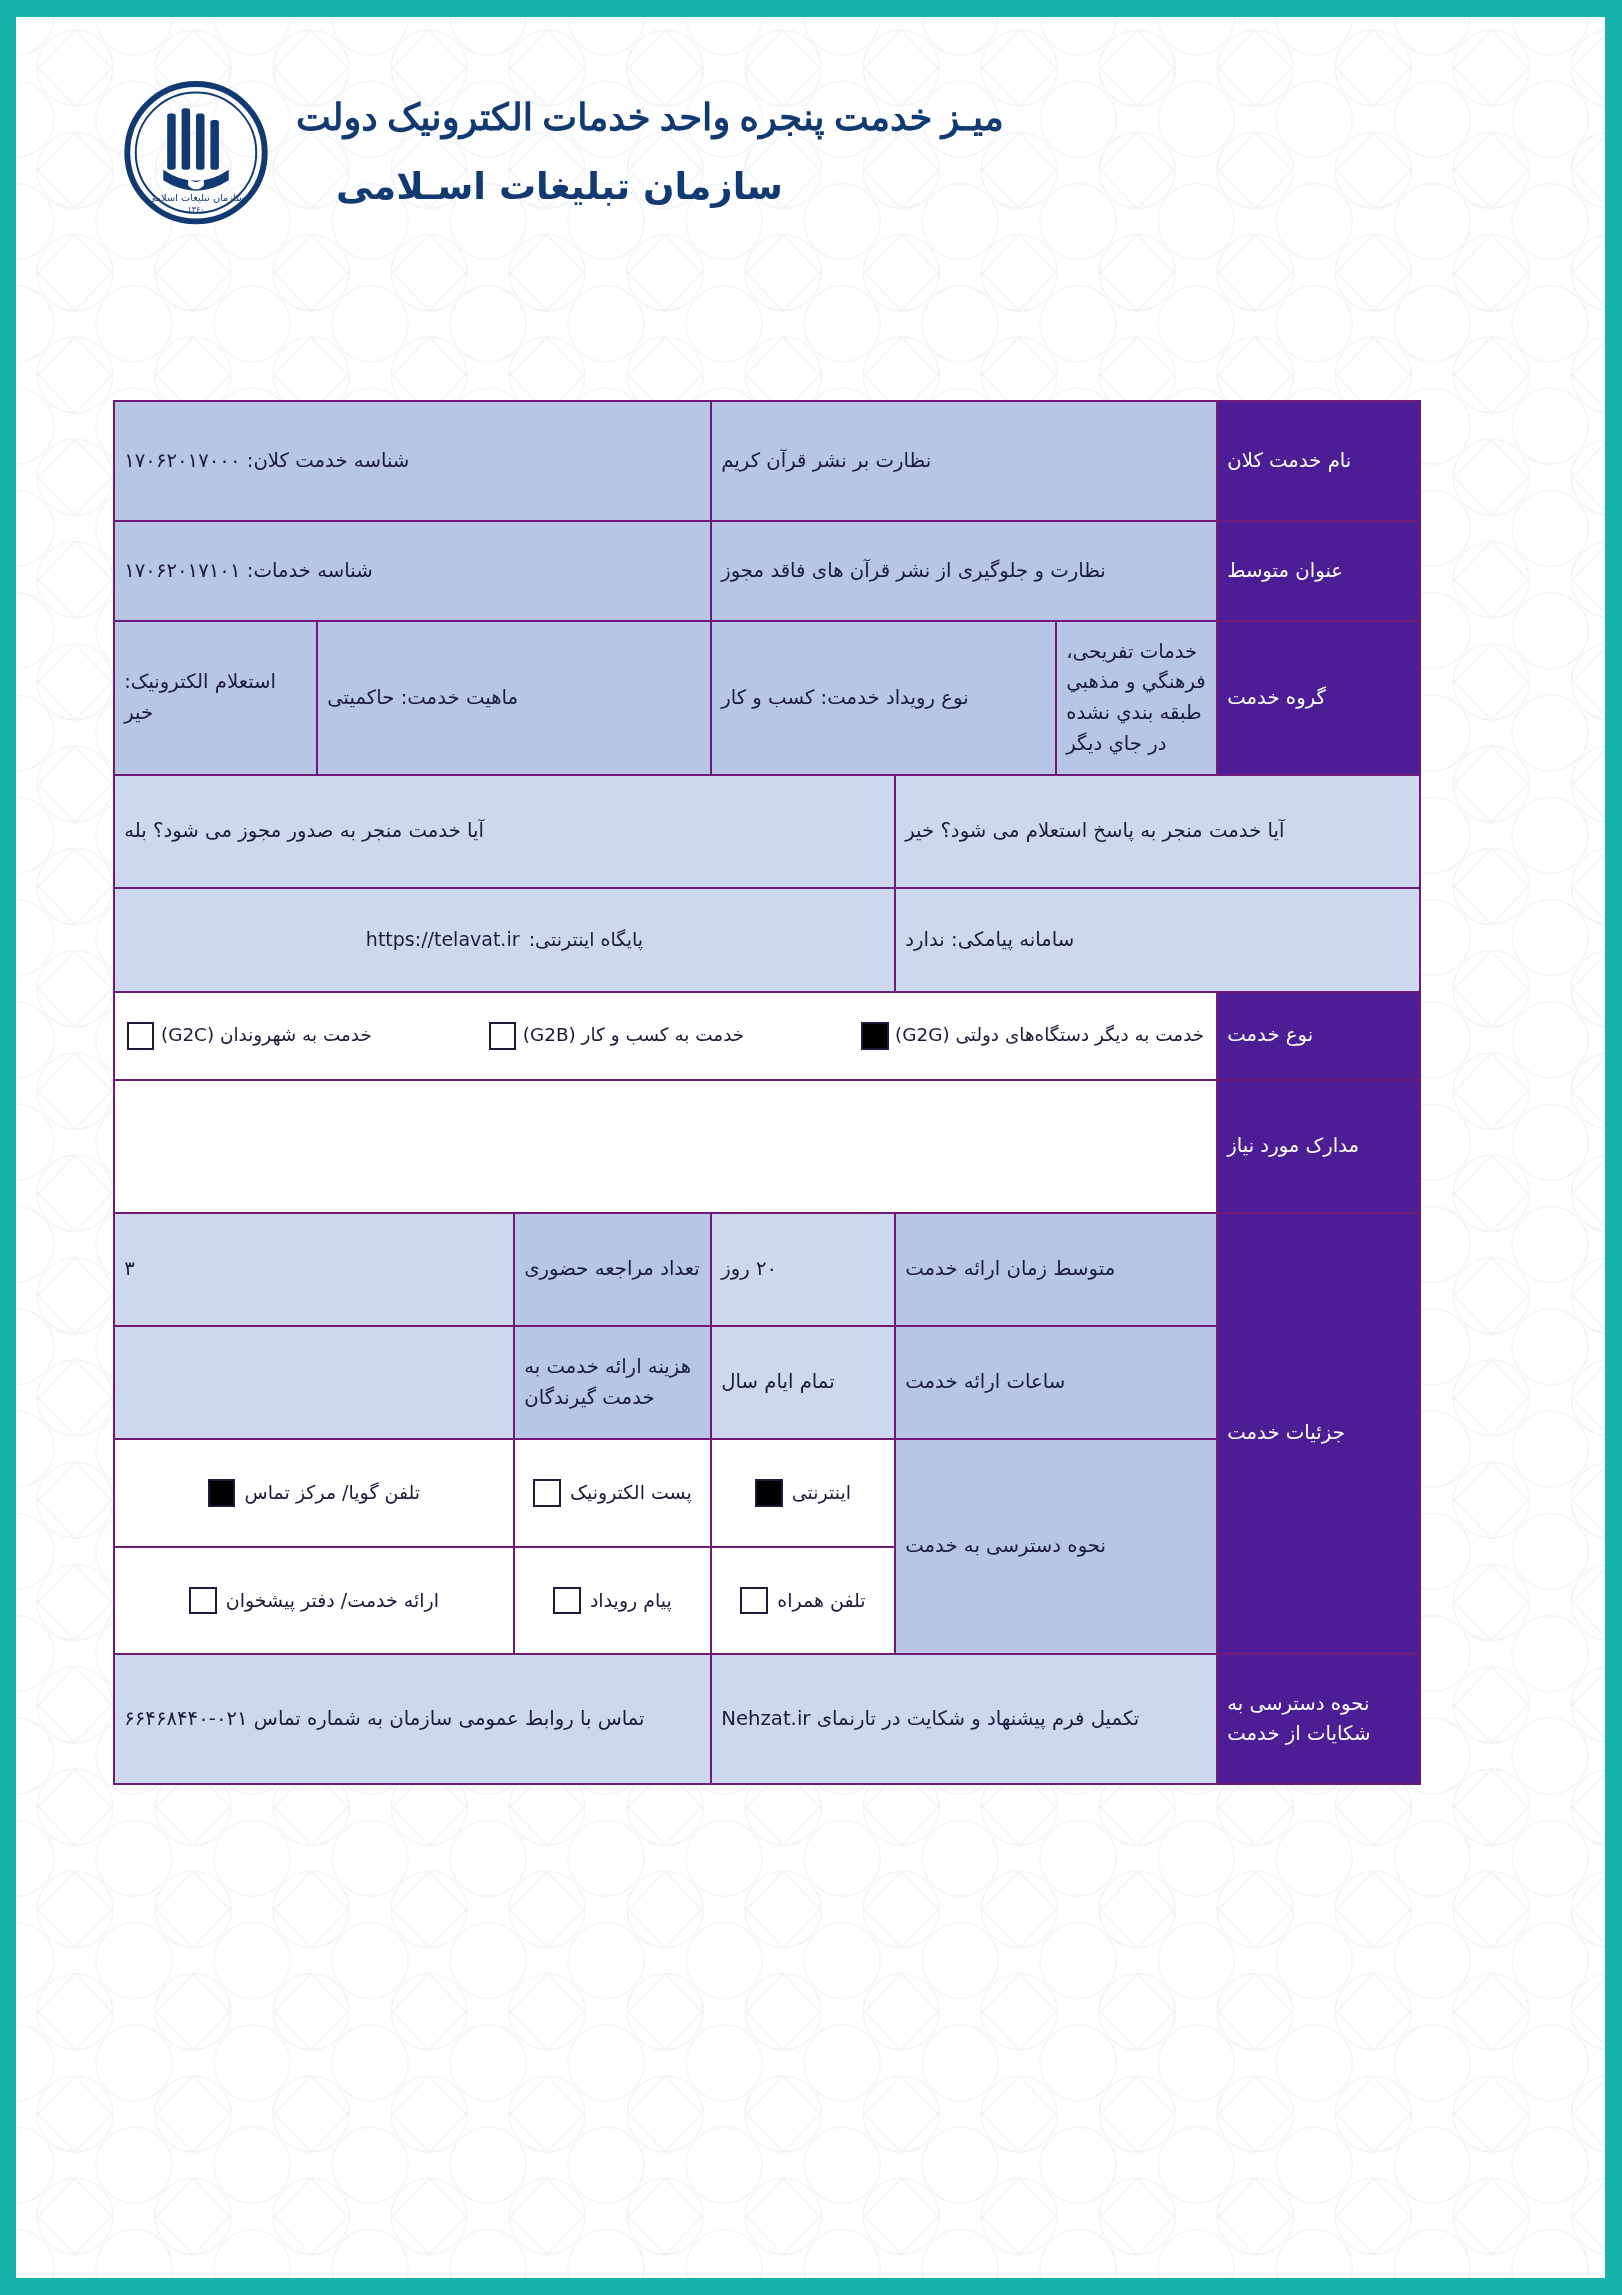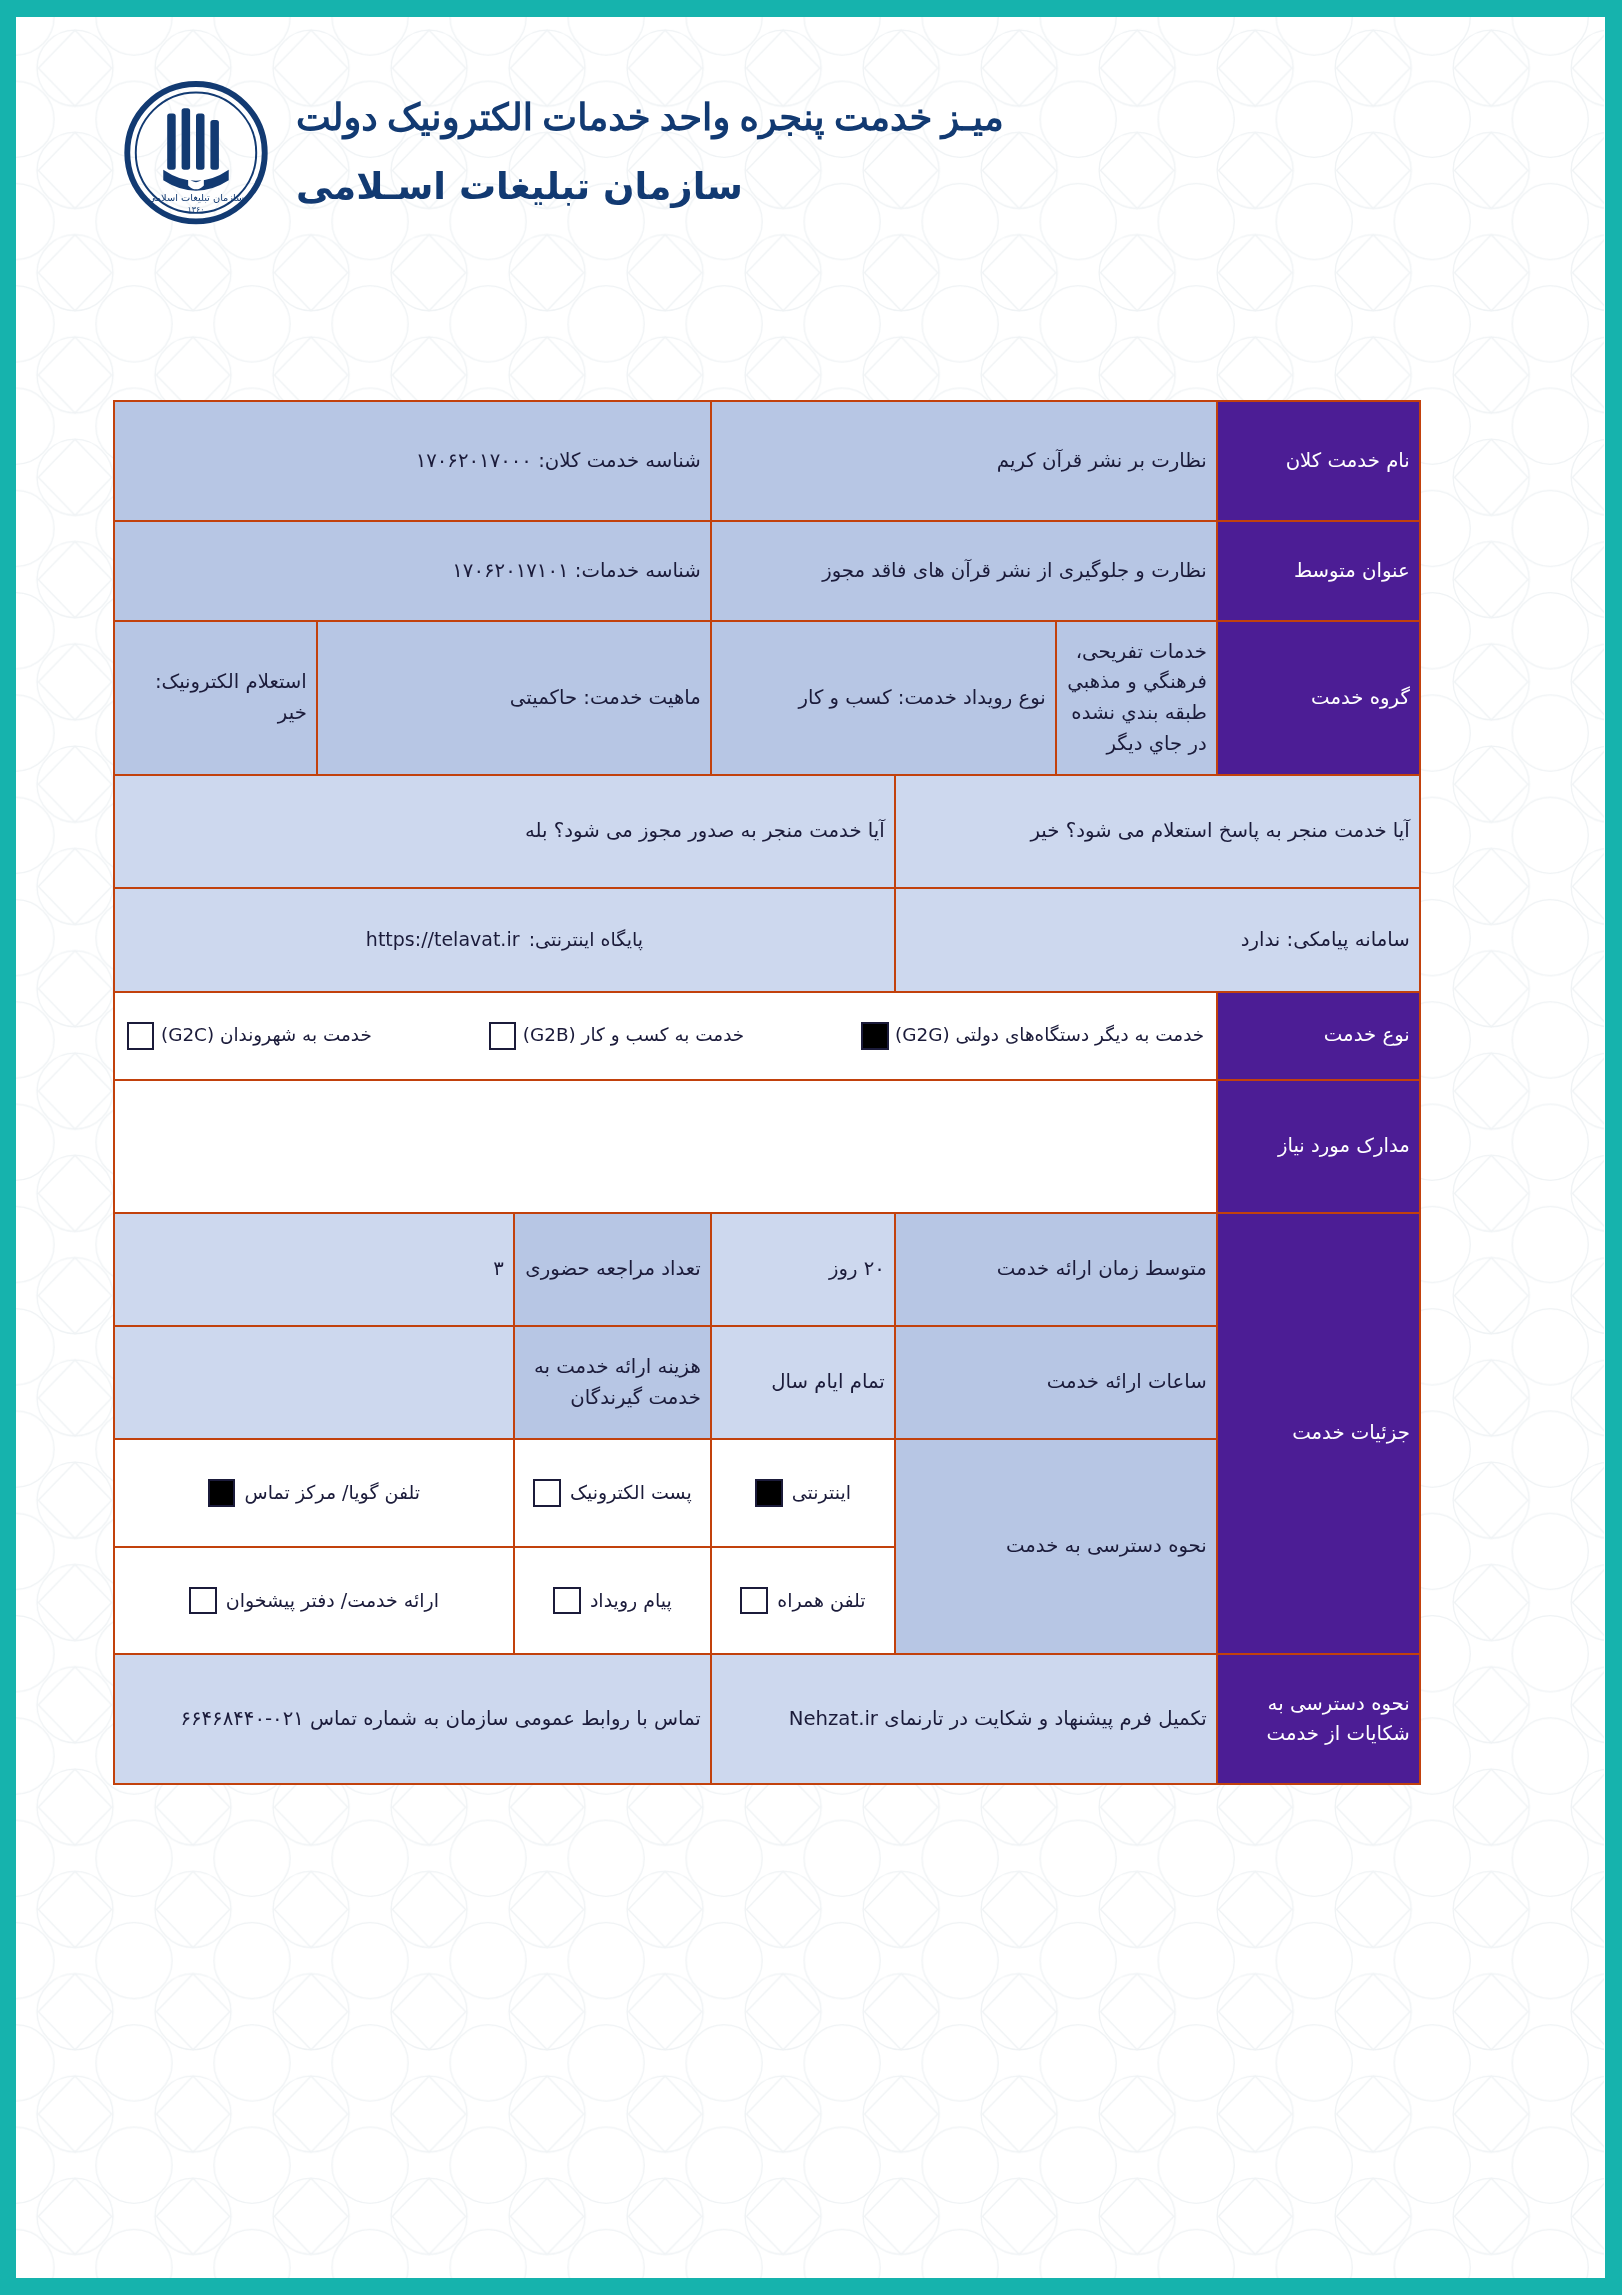--- a/index.html
+++ b/index.html
@@ -83,40 +83,41 @@
   }
   .title-line2 {
     color: #123a72;
     font-size: 37px;
     font-weight: bold;
     letter-spacing: -0.7px;
     line-height: 1.35;
     margin-top: 18.4px;
     text-align: left;
     white-space: nowrap;
+    margin-left: 40px;
   }
 
   
   .tbl-wrap {
     position: absolute;
     top: 400px;
     right: 201px;
     width: 1305px;
     z-index: 3;
   }
   table.svc {
     border-collapse: collapse;
     width: 1305px;
     table-layout: fixed;
     direction: rtl;
   }
   table.svc td {
-    border: 2px solid #c2410c;
+    border: 2px solid #701a75;
     vertical-align: middle;
-    text-align: right;
+    text-align: left;
     font-size: 19.7px;
     color: #1b1b3a;
     padding: 6.6px 9.2px;
     line-height: 1.55;
   }
   .hdr {
     background: #4c1d95;
     color: #ffffff !important;
     font-weight: normal;
     font-size: 20.3px;

